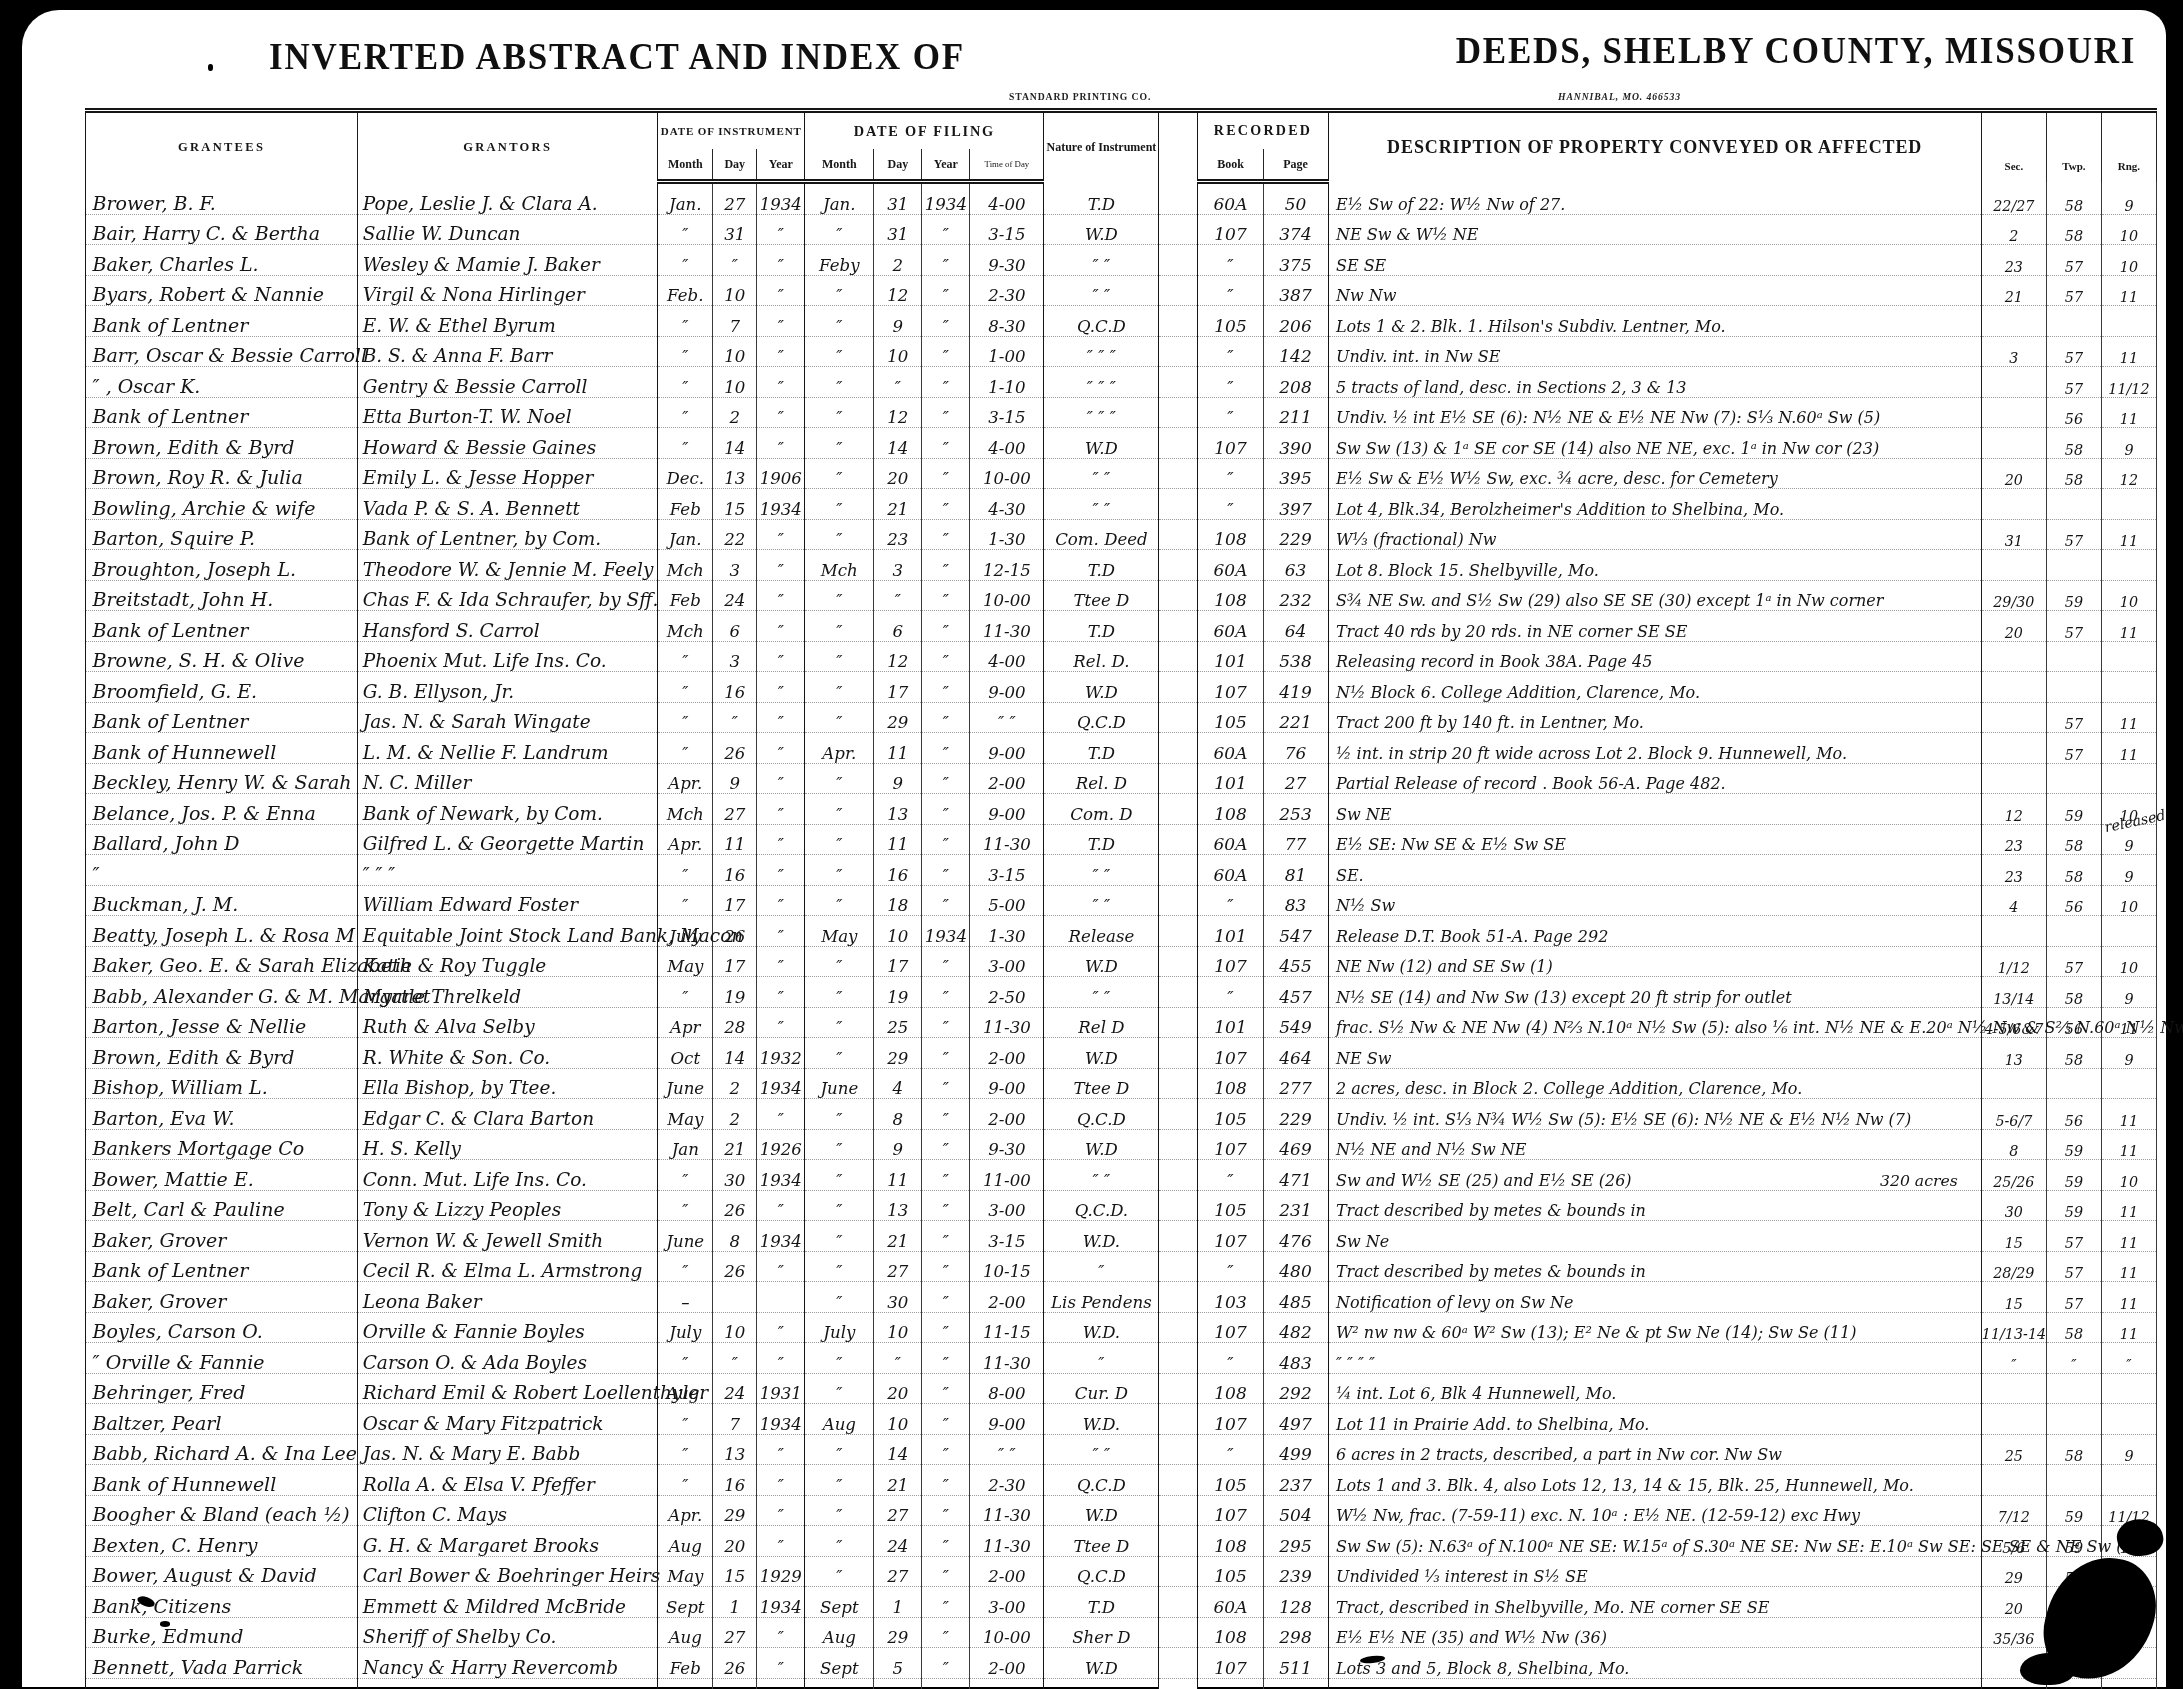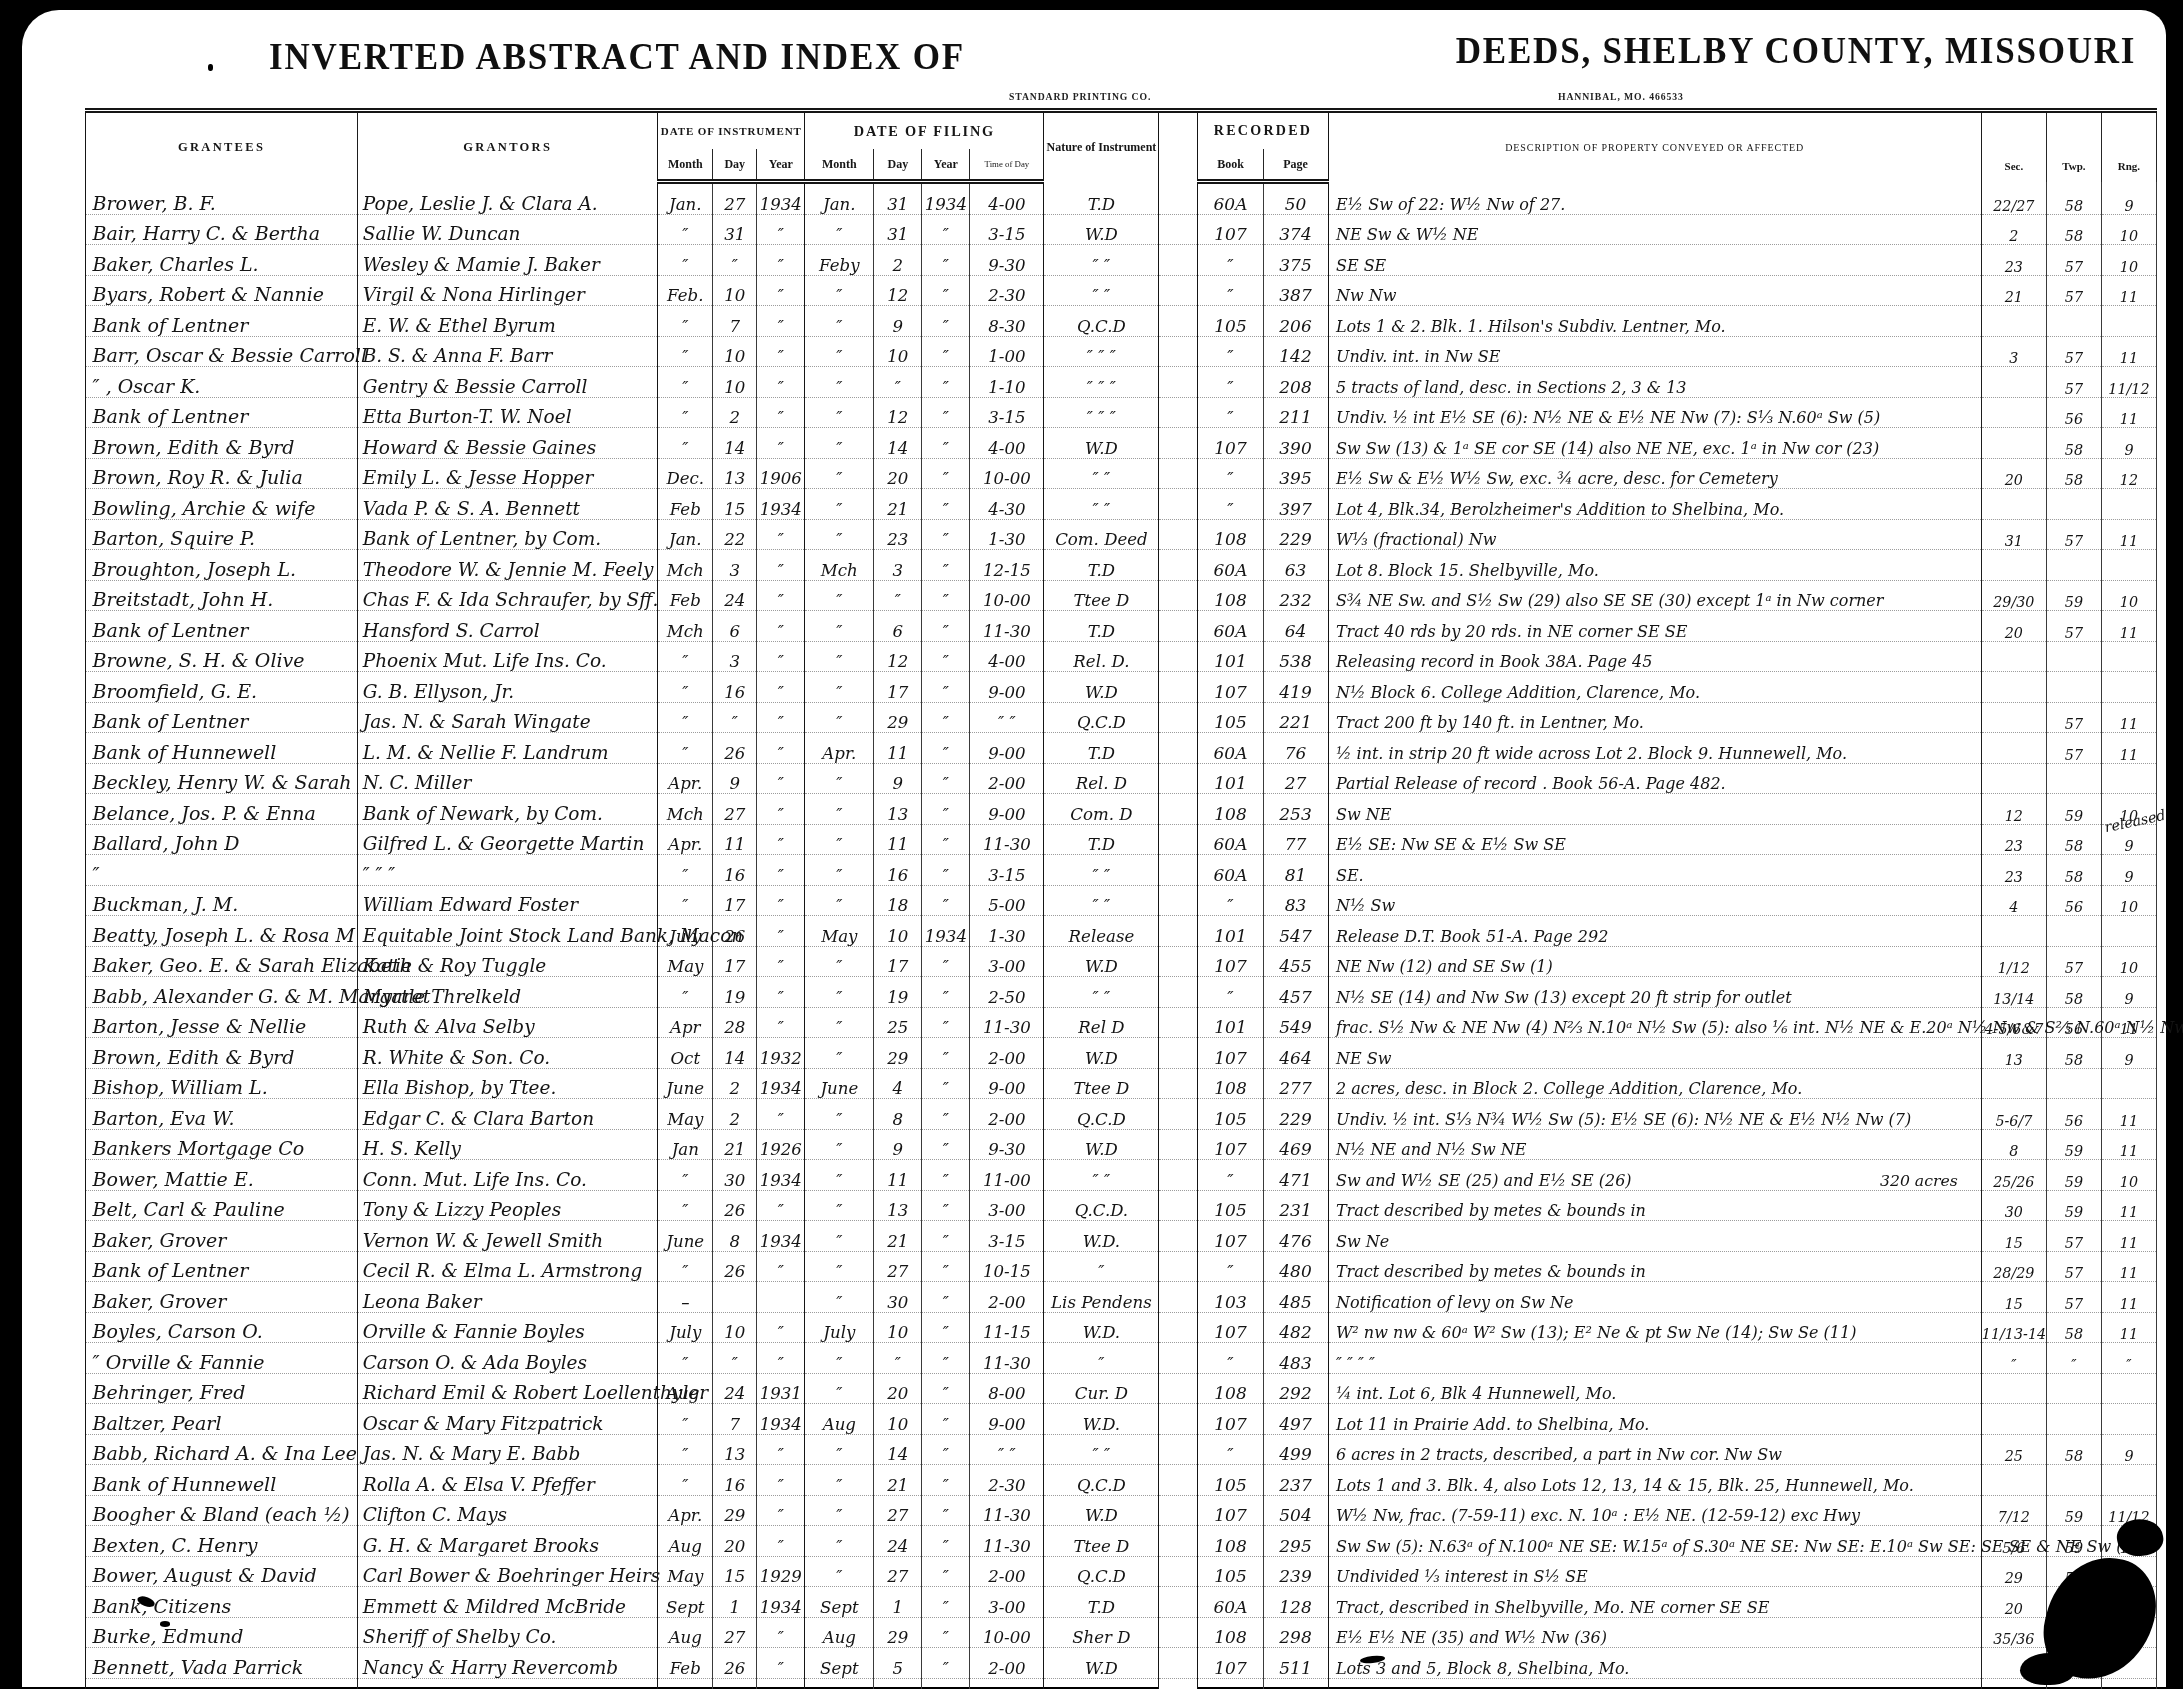--- a/index.html
+++ b/index.html
@@ -16,38 +16,38 @@
   .title{
     position:absolute;transform:translateX(-50%) scaleY(1.08);
     font-weight:700;font-size:35px;letter-spacing:1.8px;color:#101010;white-space:nowrap;
   }
   .title-left{left:595px;top:27px;}
   .title-right{left:1774px;top:21px;}
   .printer-mark{
     position:absolute;top:81px;font-size:9.7px;font-weight:700;letter-spacing:0.9px;color:#222;white-space:nowrap;
   }
   .pm-left{left:987px;}
-  .pm-right{left:1536px;}
+  .pm-right{left:1536px;font-style:italic;}
   
   .table-wrap{position:absolute;left:63px;top:98px;}
   table{border-collapse:collapse;table-layout:fixed;width:2072px;}
   th,td{padding:0;margin:0;}
   thead th{
     border-right:0.5px solid #262626;color:#161616;font-family:"Liberation Serif",serif;
     vertical-align:middle;text-align:center;background:#fff;
   }
   table{border:1.4px solid #151515;border-top:5.5px double #151515;}
   thead tr.tier2 th{border-bottom:5px double #151515;height:30px;}
   thead tr.tier1 th{height:36px;margin-top:16px;}
   th.h-grantees,th.h-grantors{font-size:12.5px;font-weight:700;letter-spacing:2.3px;}
   th.h-dinst{font-size:11px;font-weight:700;letter-spacing:0.9px;}
   th.h-dfil{font-size:14.3px;font-weight:700;letter-spacing:1.8px;}
   th.h-nature{font-size:12px;font-weight:700;line-height:1.2;}
   th.h-rec{font-size:14px;font-weight:700;letter-spacing:2.3px;}
-  th.h-desc{font-size:10px;font-weight:400;letter-spacing:0.9px;}
+  th.h-desc{font-size:18px;font-weight:700;letter-spacing:0.9px;}
   th.h-str{font-size:11px;font-weight:700;vertical-align:bottom;padding-bottom:9.2px;}
   th.h-sub{font-size:12px;font-weight:700;}
   th.h-tod{font-size:8.8px;font-weight:400;}
   
   .vb{border-right:1.4px solid #151515 !important;}
   .vb2{border-right:0.9px solid #1d1d1d !important;}
   
   tbody td{
     height:29.5px;border-right:0.5px solid #3a3a3a;border-bottom:0.5px dotted #9c9c9c;
     vertical-align:bottom;white-space:nowrap;overflow:visible;position:relative;

